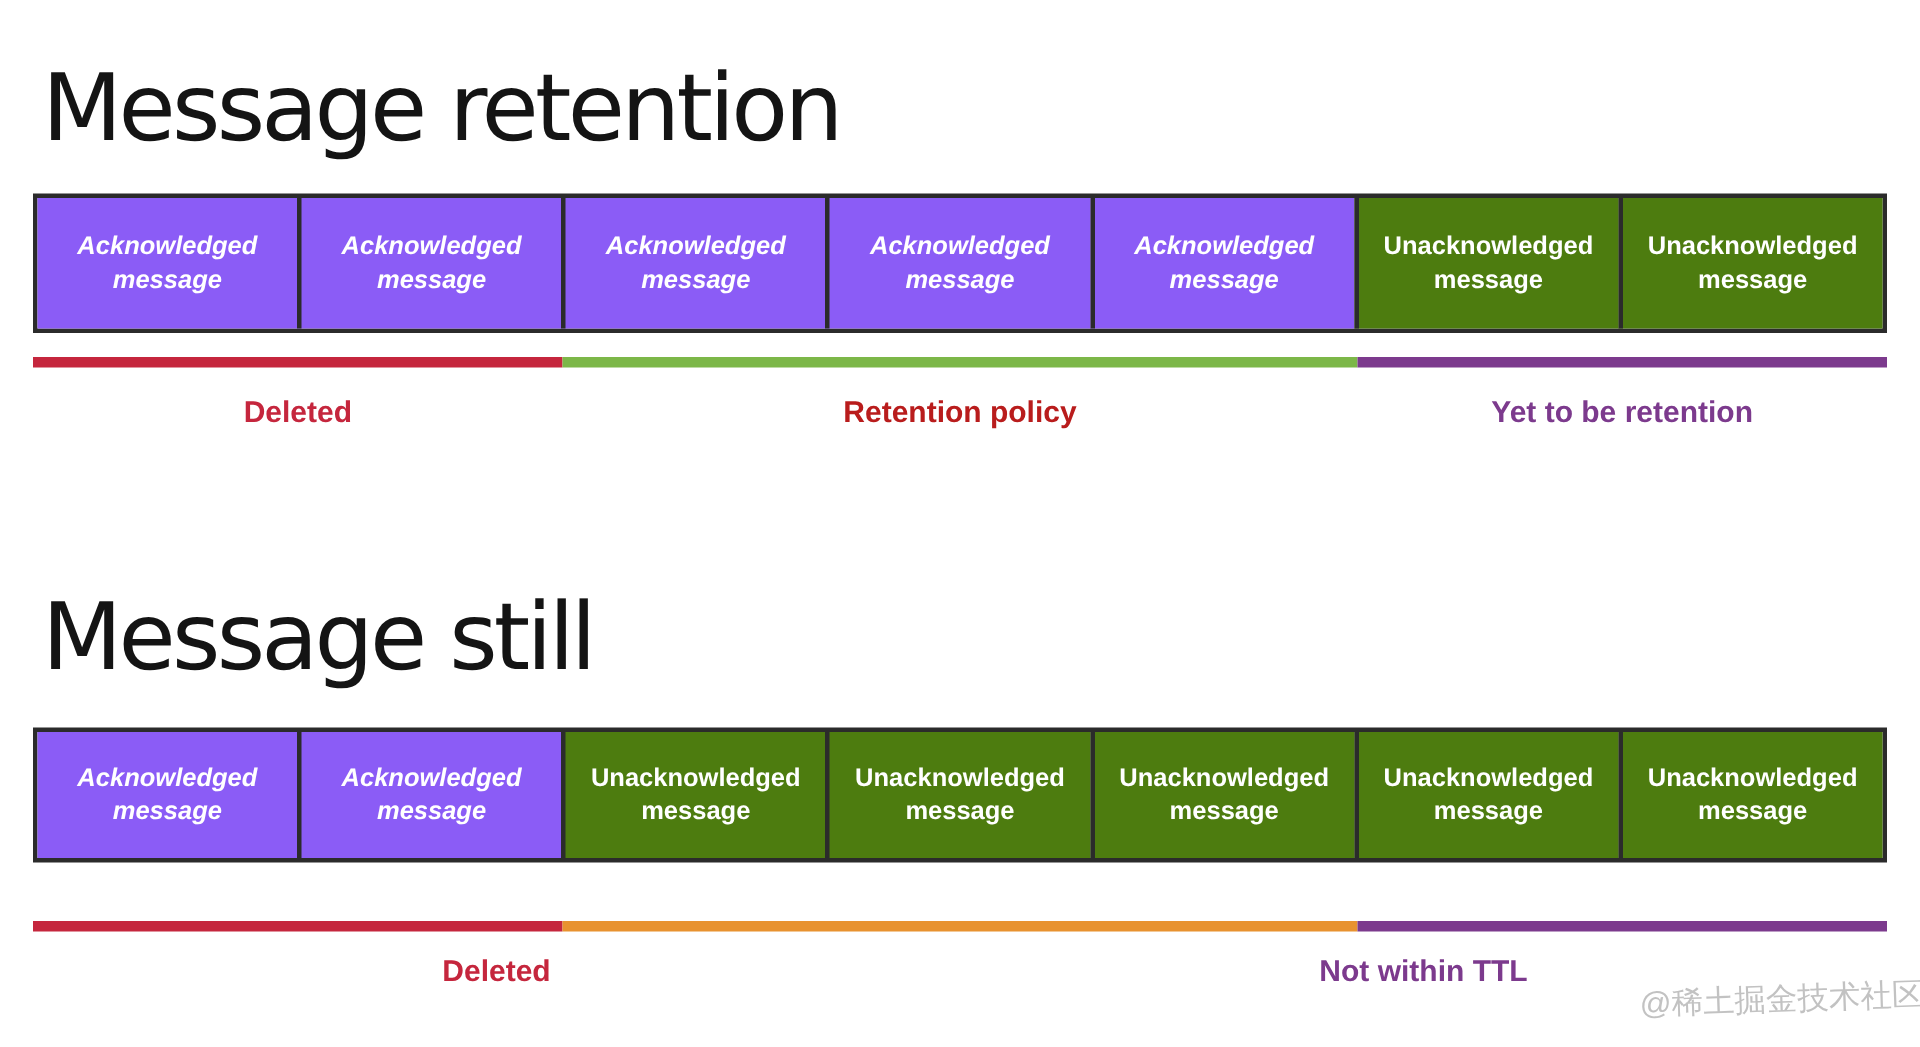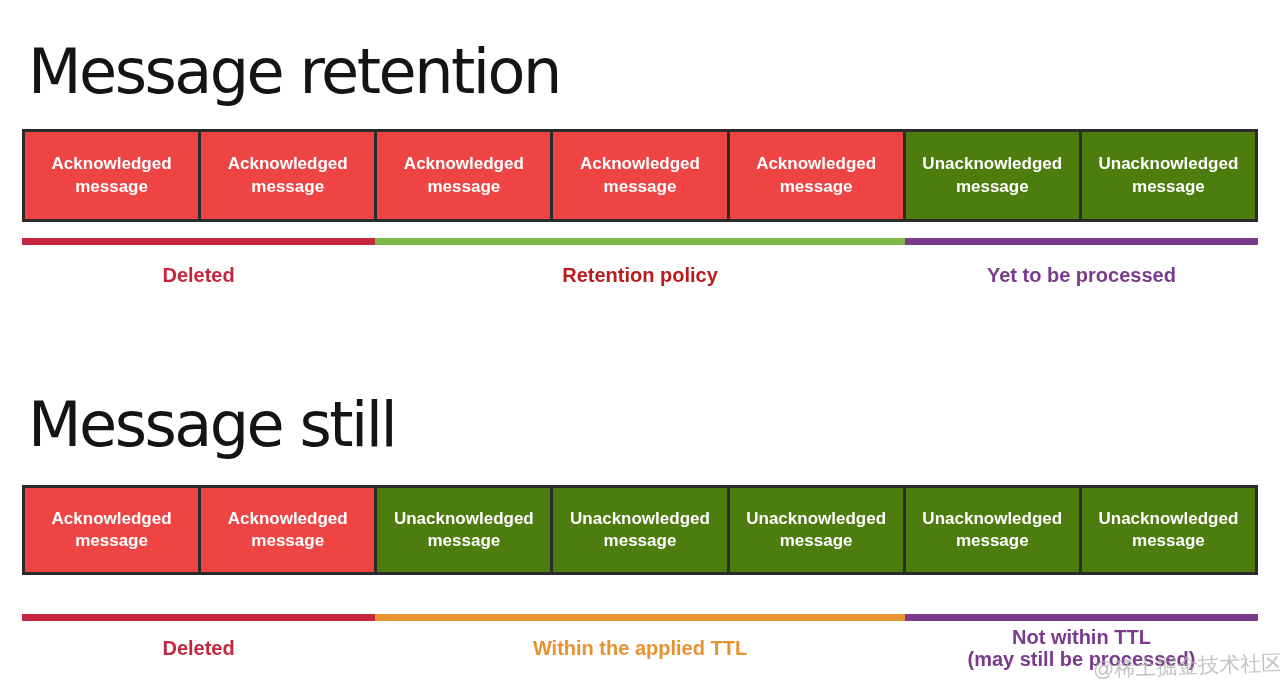--- a/index.html
+++ b/index.html
@@ -46,21 +46,21 @@
     text-align: center;
     box-sizing: border-box;
     border-left: 3px solid #2b2b2b;
     padding: 0 10px;
     color: #ffffff;
     font-weight: bold;
     font-size: 17px;
     line-height: 1.3;
   }
   .msg-box:first-child { border-left: none; }
-  .c-ack   { background: #ef4444; }
+  .c-ack   { background: #8b5cf6; font-style: italic; }
   .c-unack { background: #4d7c0f; }
 
   .status-bar {
     position: absolute;
     left: 22px;
     width: 1236px;
     height: 7px;
     display: flex;
   }
   #bar-retention { top: 238px; }
@@ -147,21 +147,21 @@
   </div>
 
   <div class="label-row" id="labels-retention">
     <div class="seg-label span-2 t-red">
         <span>Deleted</span>
       </div>
     <div class="seg-label span-3 t-green">
         <span>Retention policy</span>
       </div>
     <div class="seg-label span-2 t-purple">
-        <span>Yet to be processed</span>
+        <span>Yet to be retention</span>
       </div>
   </div>
 
   <h1 class="section-title" id="title-expiry">Message still</h1>
 
   <div class="box-row" id="row-expiry">
     <div class="msg-box c-ack">
         <span>Acknowledged message</span>
       </div>
     <div class="msg-box c-ack">
@@ -187,24 +187,20 @@
   <div class="status-bar" id="bar-expiry">
     <div class="seg span-2 seg-red"></div>
     <div class="seg span-3 seg-orange"></div>
     <div class="seg span-2 seg-purple"></div>
   </div>
 
   <div class="label-row" id="labels-expiry">
     <div class="seg-label span-2 t-red">
         <span>Deleted</span>
       </div>
-    <div class="seg-label span-3 t-orange">
-        <span>Within the applied TTL</span>
-      </div>
     <div class="seg-label span-2 t-purple">
       <span>Not within TTL</span>
-      <span>(may still be processed)</span>
     </div>
   </div>
 
   <div class="watermark">@稀土掘金技术社区</div>
 
 </div>
 
 </body></html>

